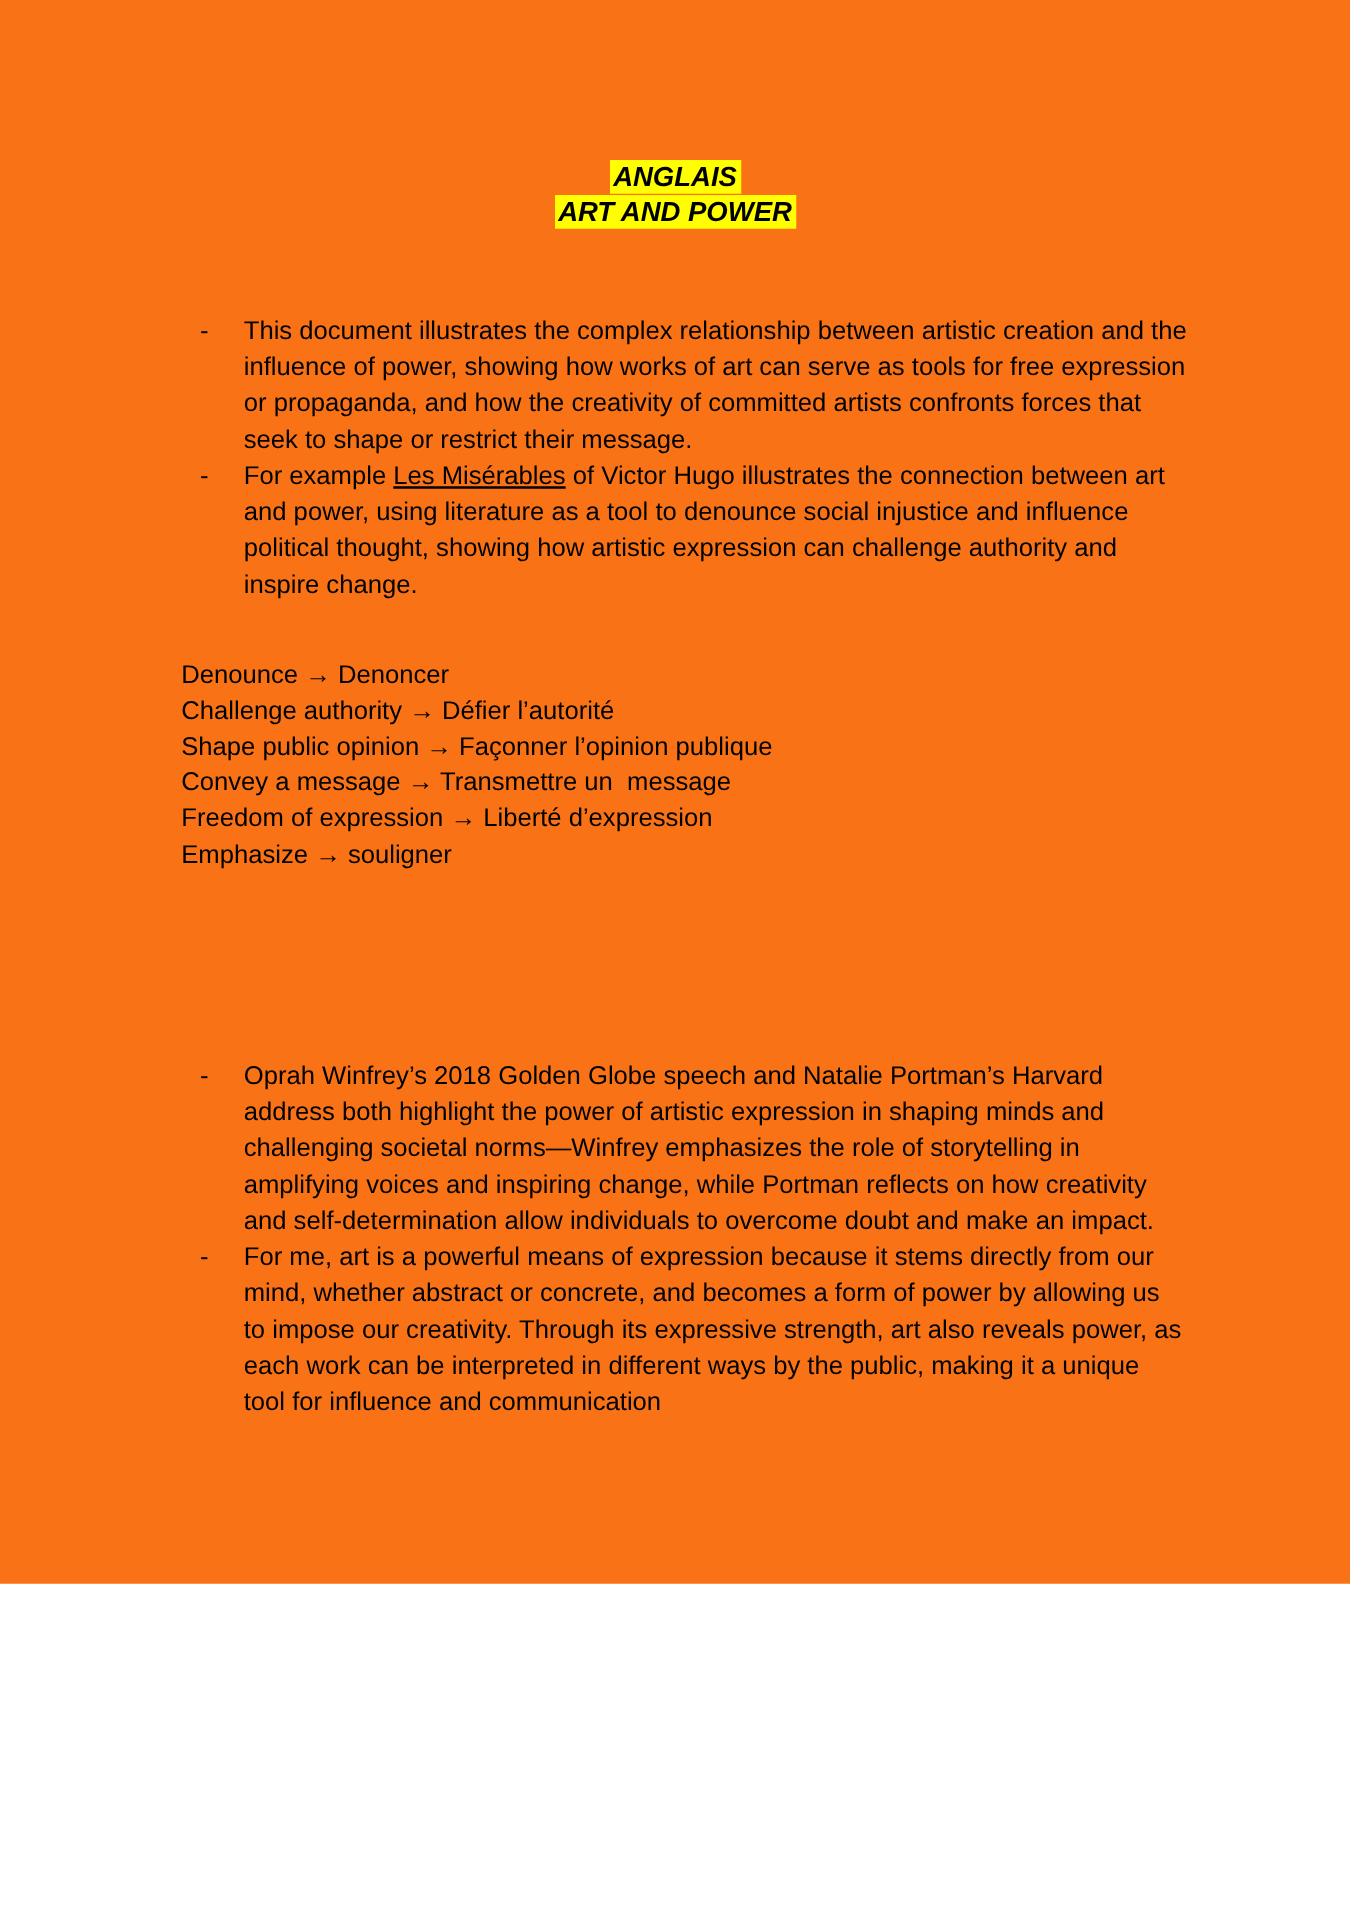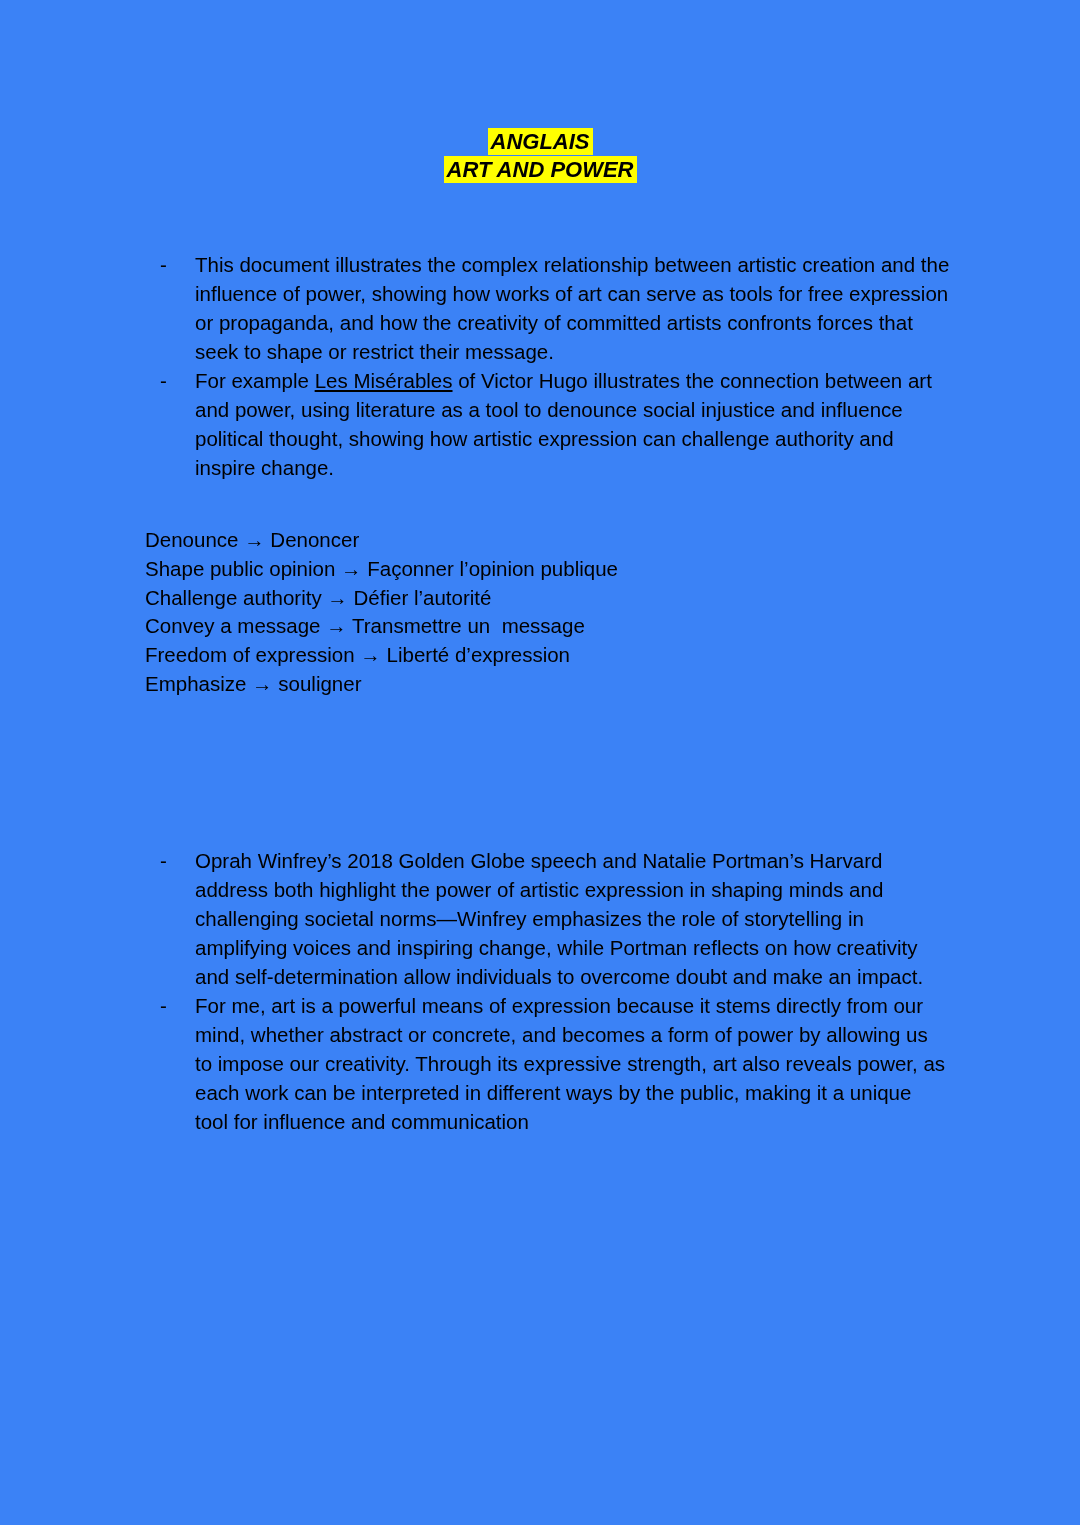--- a/index.html
+++ b/index.html
@@ -11,22 +11,22 @@
   body {
     width: 1080px;
     height: 1525px;
     font-family: "Liberation Sans", sans-serif;
     color: #000000;
     -webkit-font-smoothing: antialiased;
   }
   .page {
     position: relative;
     width: 1080px;
-    height: 1525px;
-    background: #3b82f6;
+    height: 1267px;
+    background: #f97316;
     box-sizing: border-box;
     overflow: hidden;
   }
 
   
   .title-block {
     text-align: center;
   }
   .doc-title {
     font-size: 22px;
@@ -111,22 +111,22 @@
       <span><span>This document illustrates the complex relationship between artistic creation and the influence of power, showing how works of art can serve as tools for free expression or propaganda, and how the creativity of committed artists confronts forces that seek to shape or restrict their message.</span></span>
     </li>
     <li class="bullet-item">
       <span class="dash">-</span>
       <span><span>For example </span><u>Les Misérables</u><span> of Victor Hugo illustrates the connection between art and power, using literature as a tool to denounce social injustice and influence political thought, showing how artistic expression can challenge authority and inspire change.</span></span>
     </li>
   </ul>
 
   <ul id="vocab-list">
     <li class="vocab-row">Denounce → Denoncer</li>
+    <li class="vocab-row">Challenge authority → Défier l’autorité</li>
     <li class="vocab-row">Shape public opinion → Façonner l’opinion publique</li>
-    <li class="vocab-row">Challenge authority → Défier l’autorité</li>
     <li class="vocab-row">Convey a message → Transmettre un  message</li>
     <li class="vocab-row">Freedom of expression → Liberté d’expression</li>
     <li class="vocab-row">Emphasize → souligner</li>
   </ul>
 
   <ul class="bullet-list" id="closing-bullets">
     <li class="bullet-item">
       <span class="dash">-</span>
       <span>Oprah Winfrey’s 2018 Golden Globe speech and Natalie Portman’s Harvard address both highlight the power of artistic expression in shaping minds and challenging societal norms—Winfrey emphasizes the role of storytelling in amplifying voices and inspiring change, while Portman reflects on how creativity and self-determination allow individuals to overcome doubt and make an impact.</span>
     </li>

